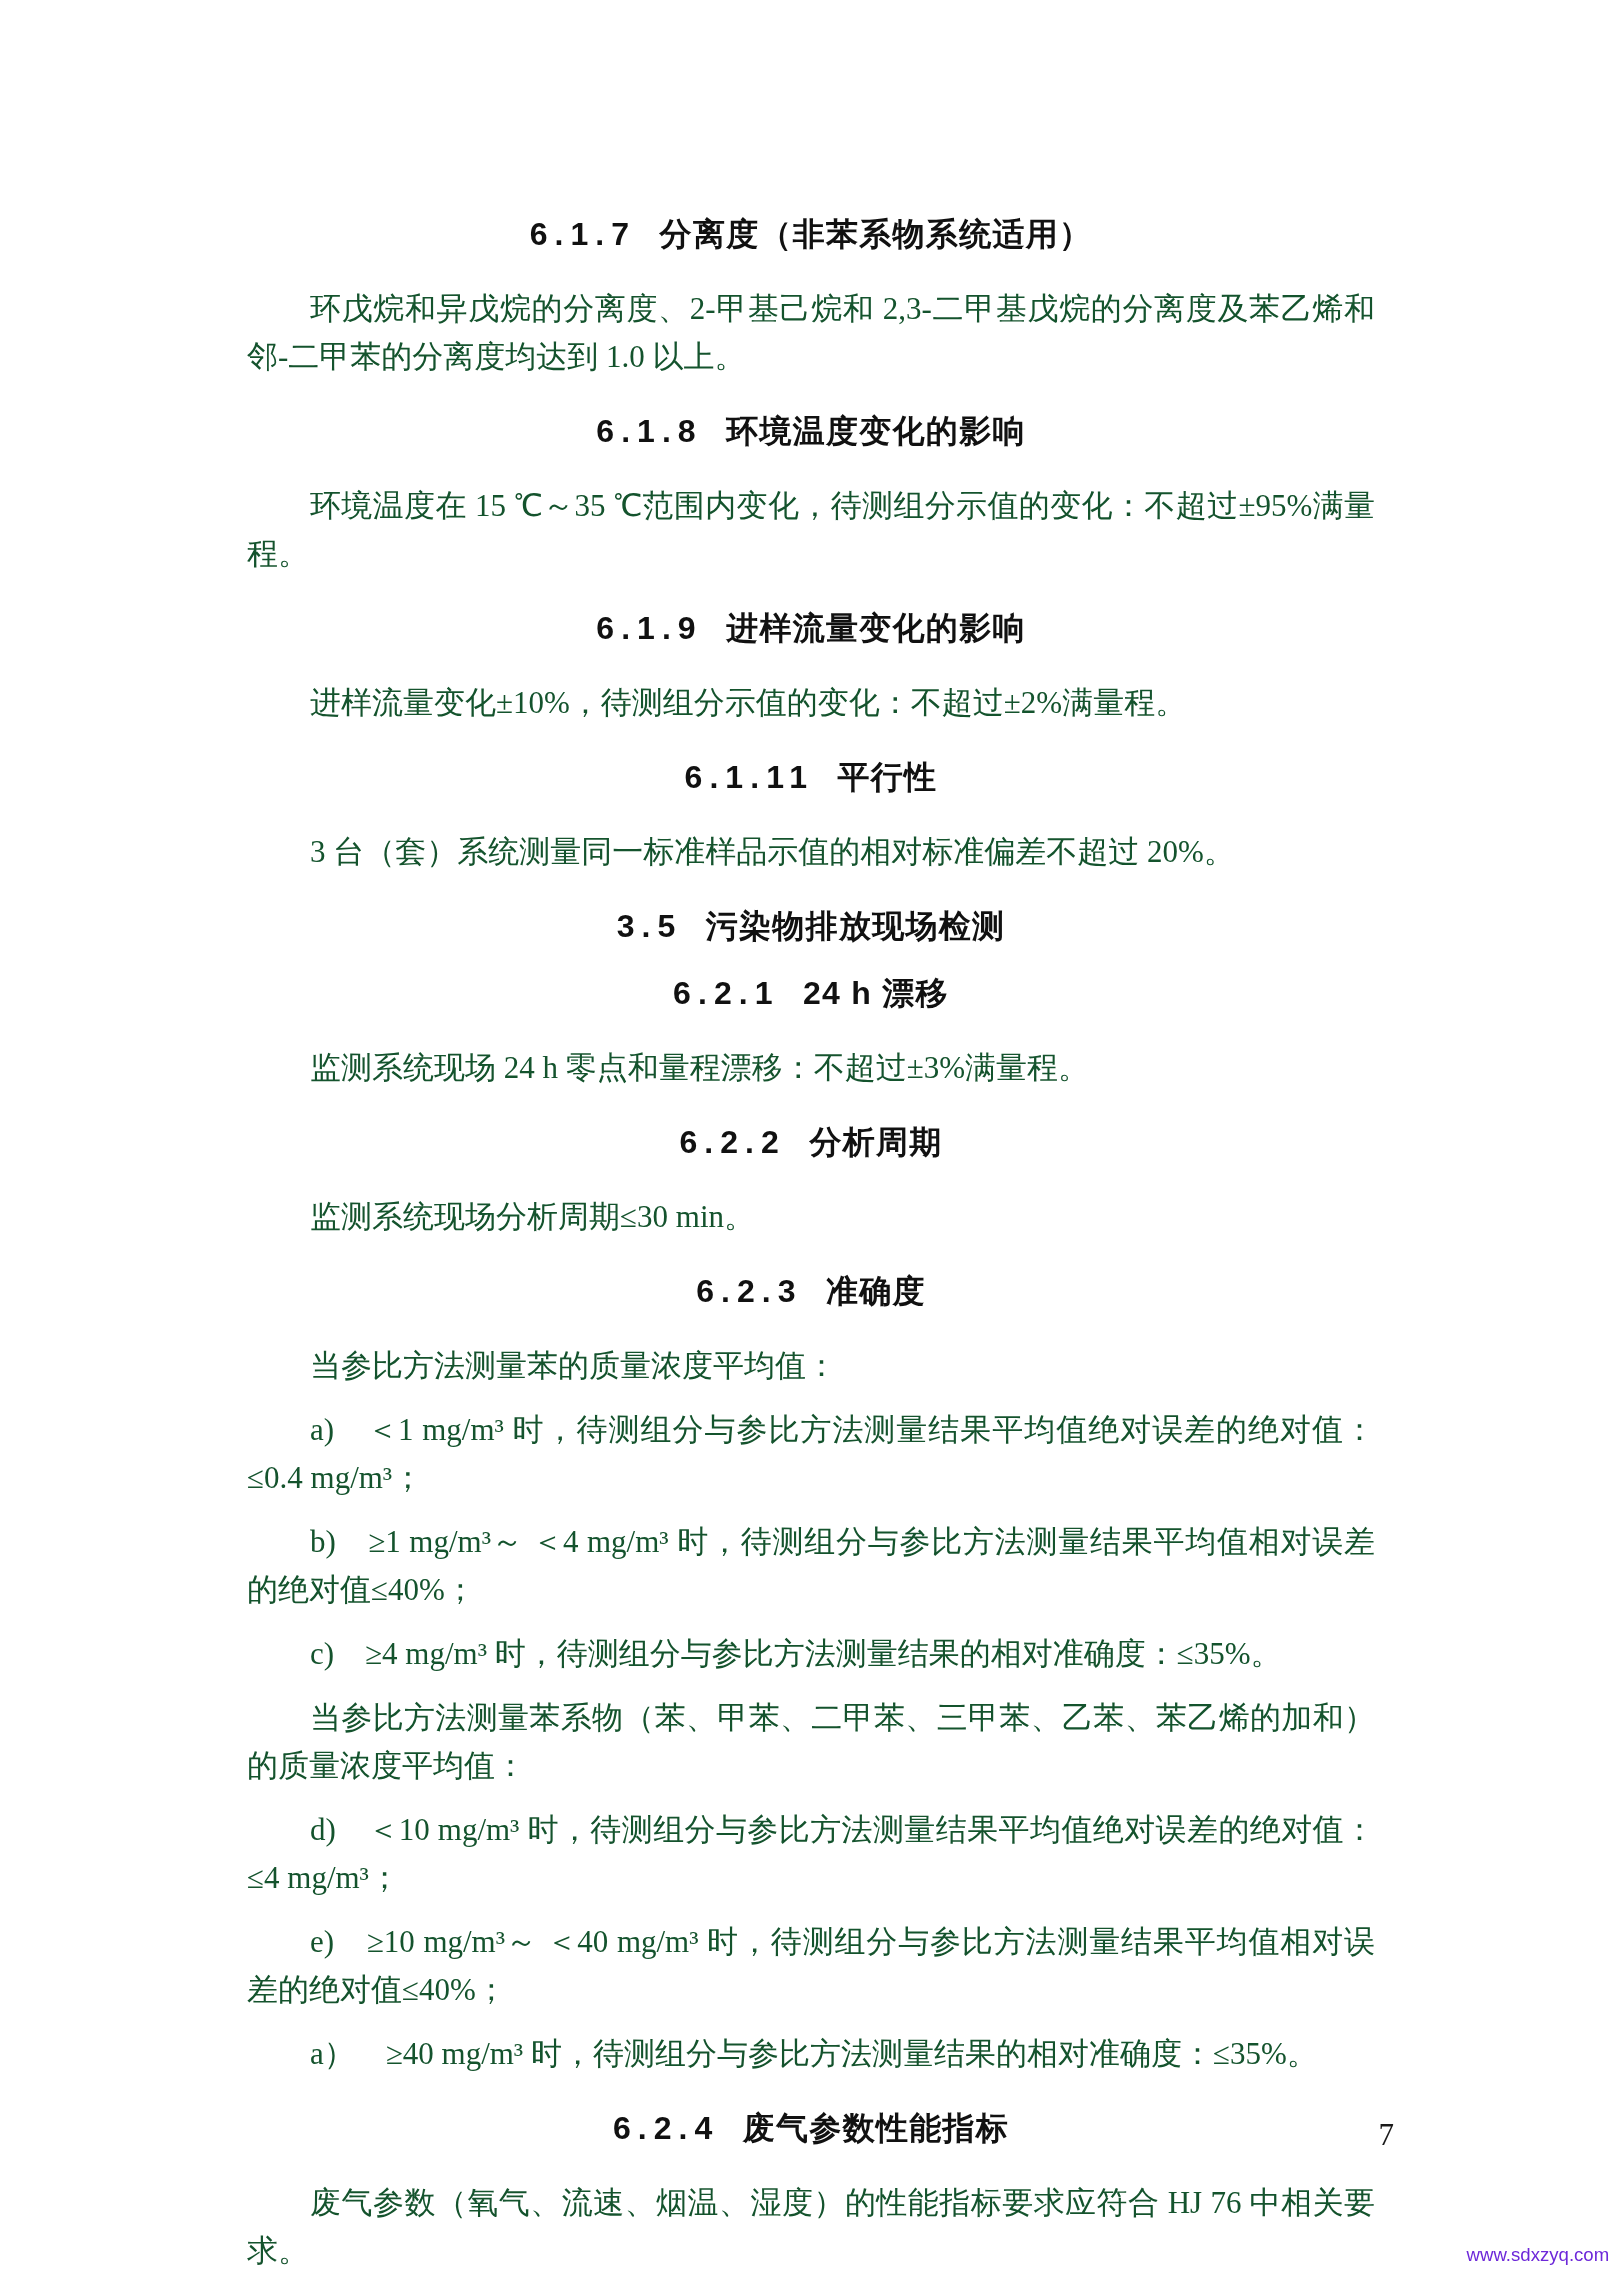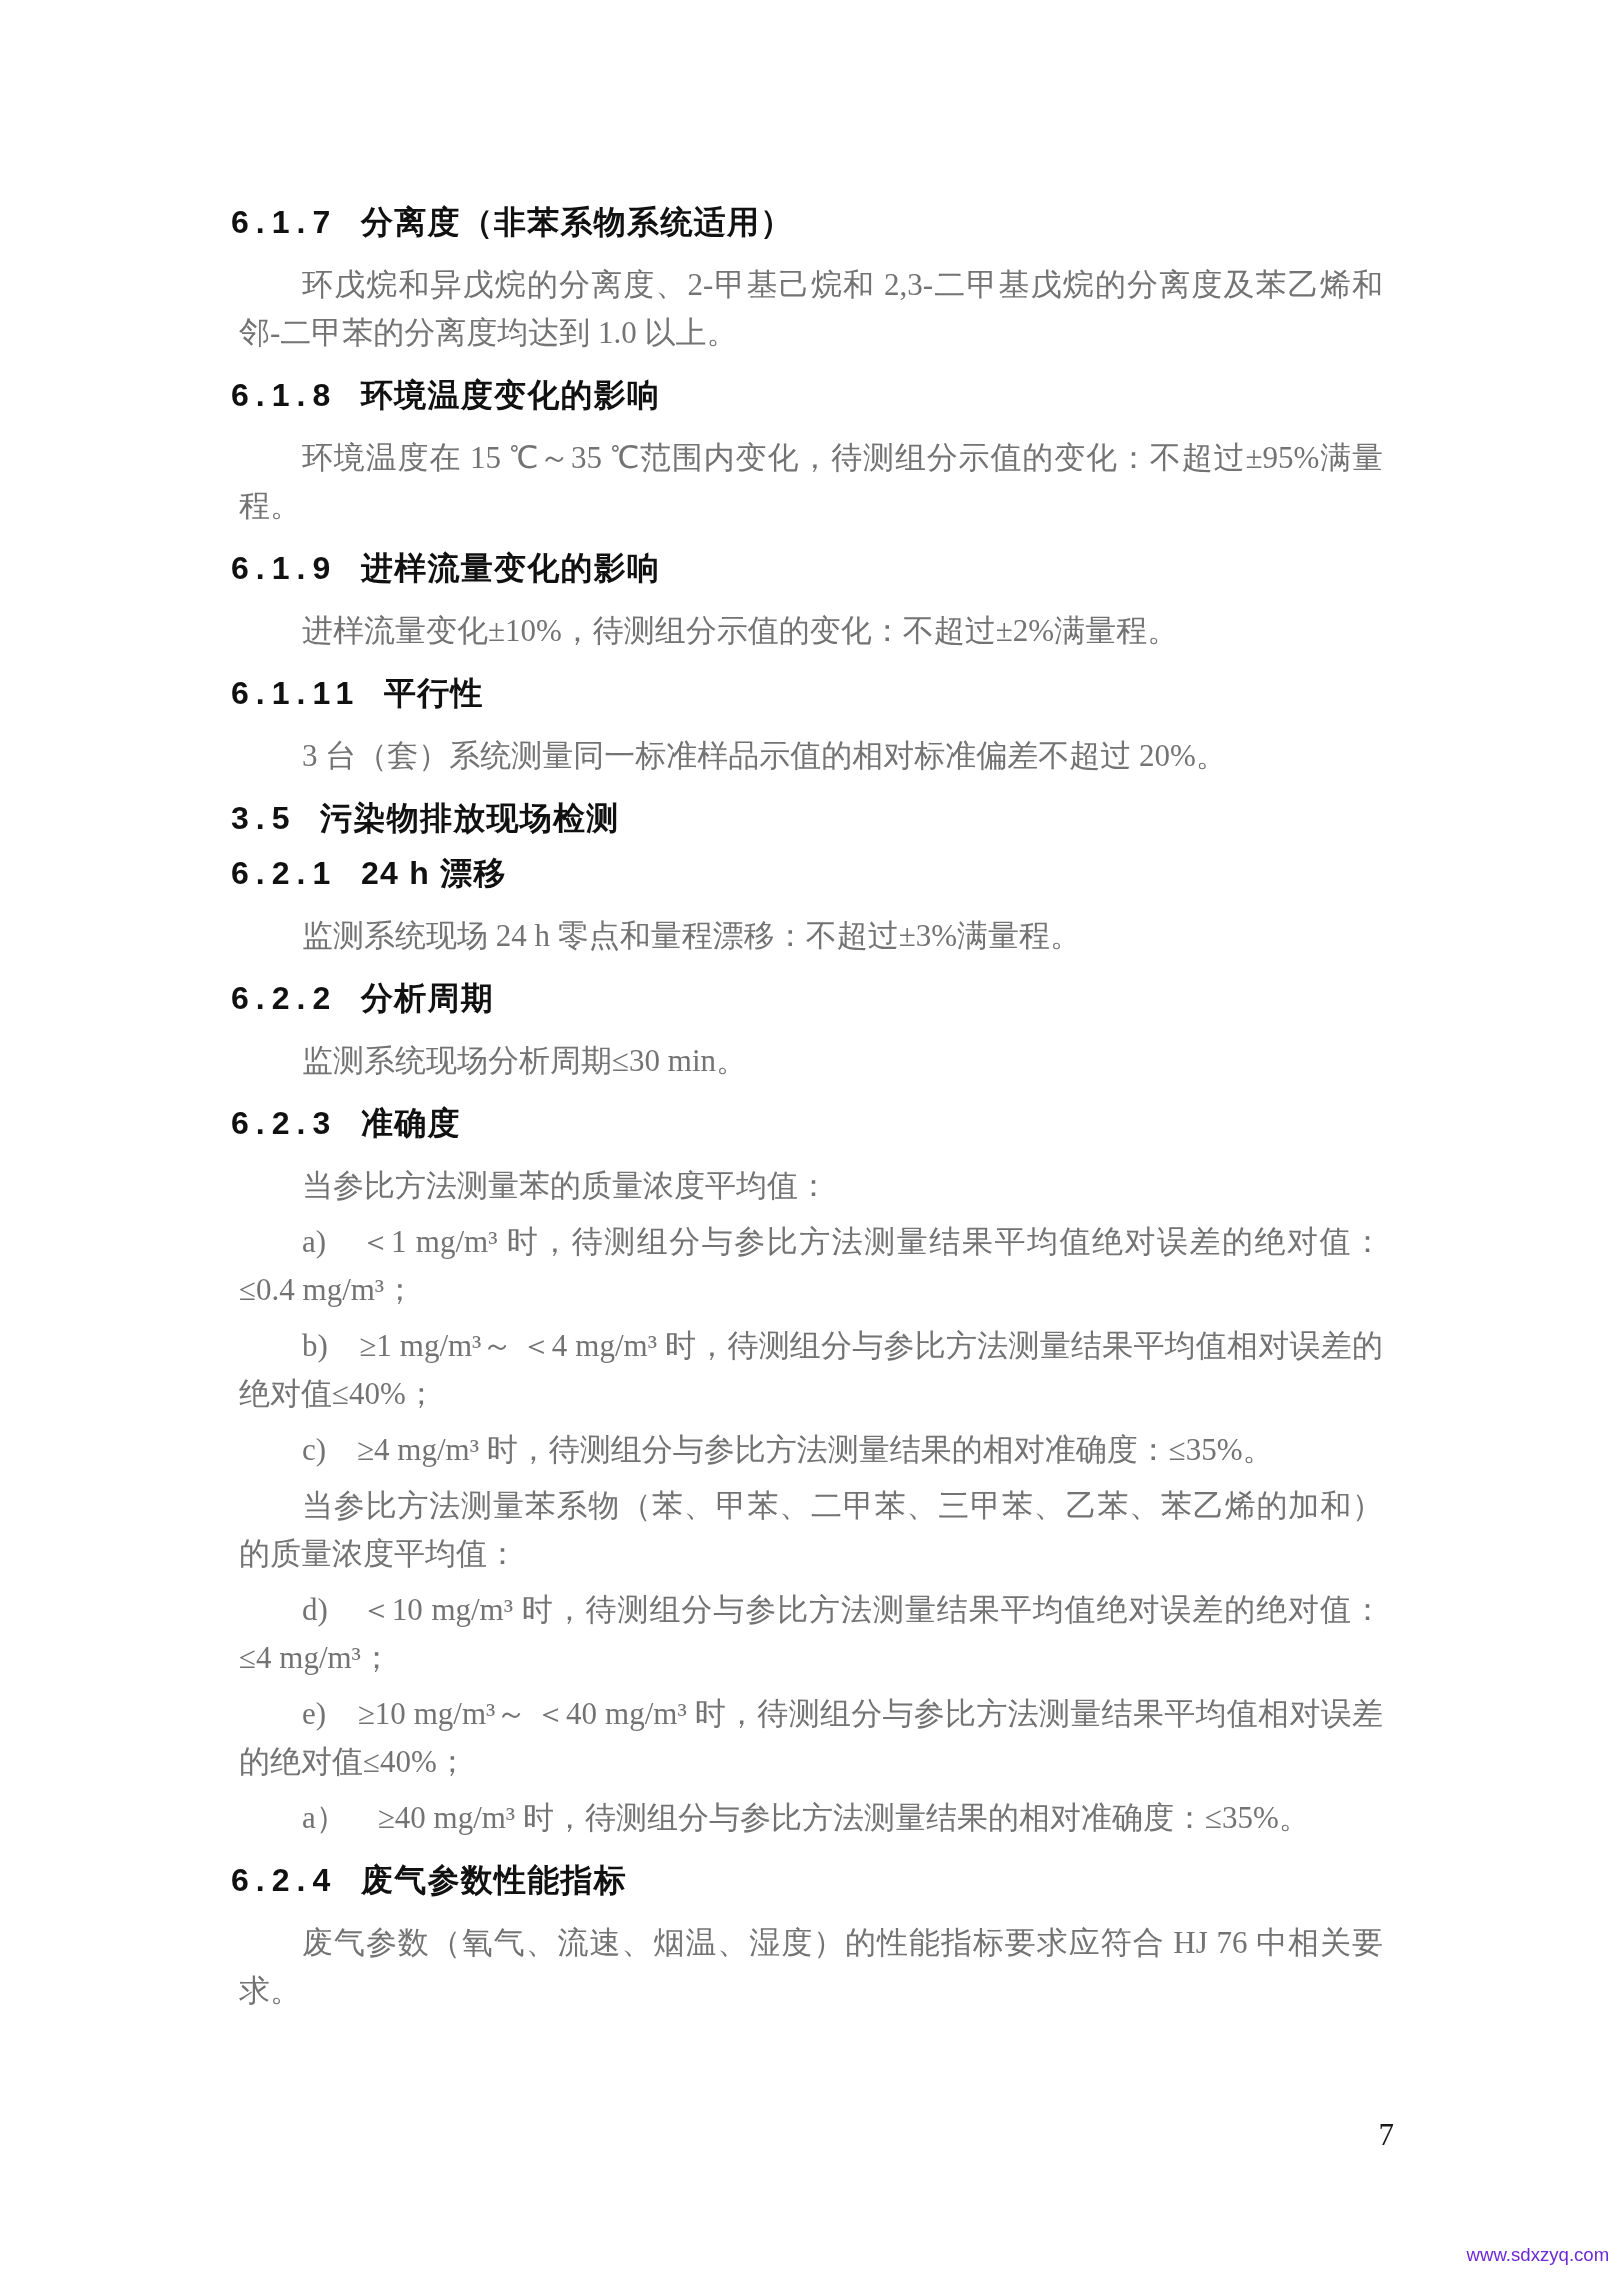--- a/index.html
+++ b/index.html
@@ -17,42 +17,43 @@
     color: #141414;
     font-family: "Liberation Serif", serif;
   }
   .content {
     position: absolute;
     left: 231px;
     top: 184px;
     width: 1160px;
   }
   .sec-h {
-    margin: 22px 0;
+    margin: 34px 0;
     font-family: "Liberation Sans", sans-serif;
     font-weight: 700;
     font-size: 32px;
     line-height: 33px;
     color: #111111;
     white-space: nowrap;
+    text-align: center;
   }
   .sec-num {
     letter-spacing: 0.22em;
     margin-right: 23.5px;
   }
   .sec-title {
     letter-spacing: 0.04em;
   }
   .body-p {
-    margin: 8px;
+    margin: 16px;
     font-size: 31px;
     line-height: 48px;
     text-align: justify;
     text-indent: 63px;
-    color: #737373;
+    color: #14532d;
   }
   .page-number {
     position: absolute;
     top: 2117px;
     right: 227px;
     font-size: 31px;
     line-height: 35px;
     color: #1a1a1a;
     font-family: "Liberation Serif", serif;
   }

